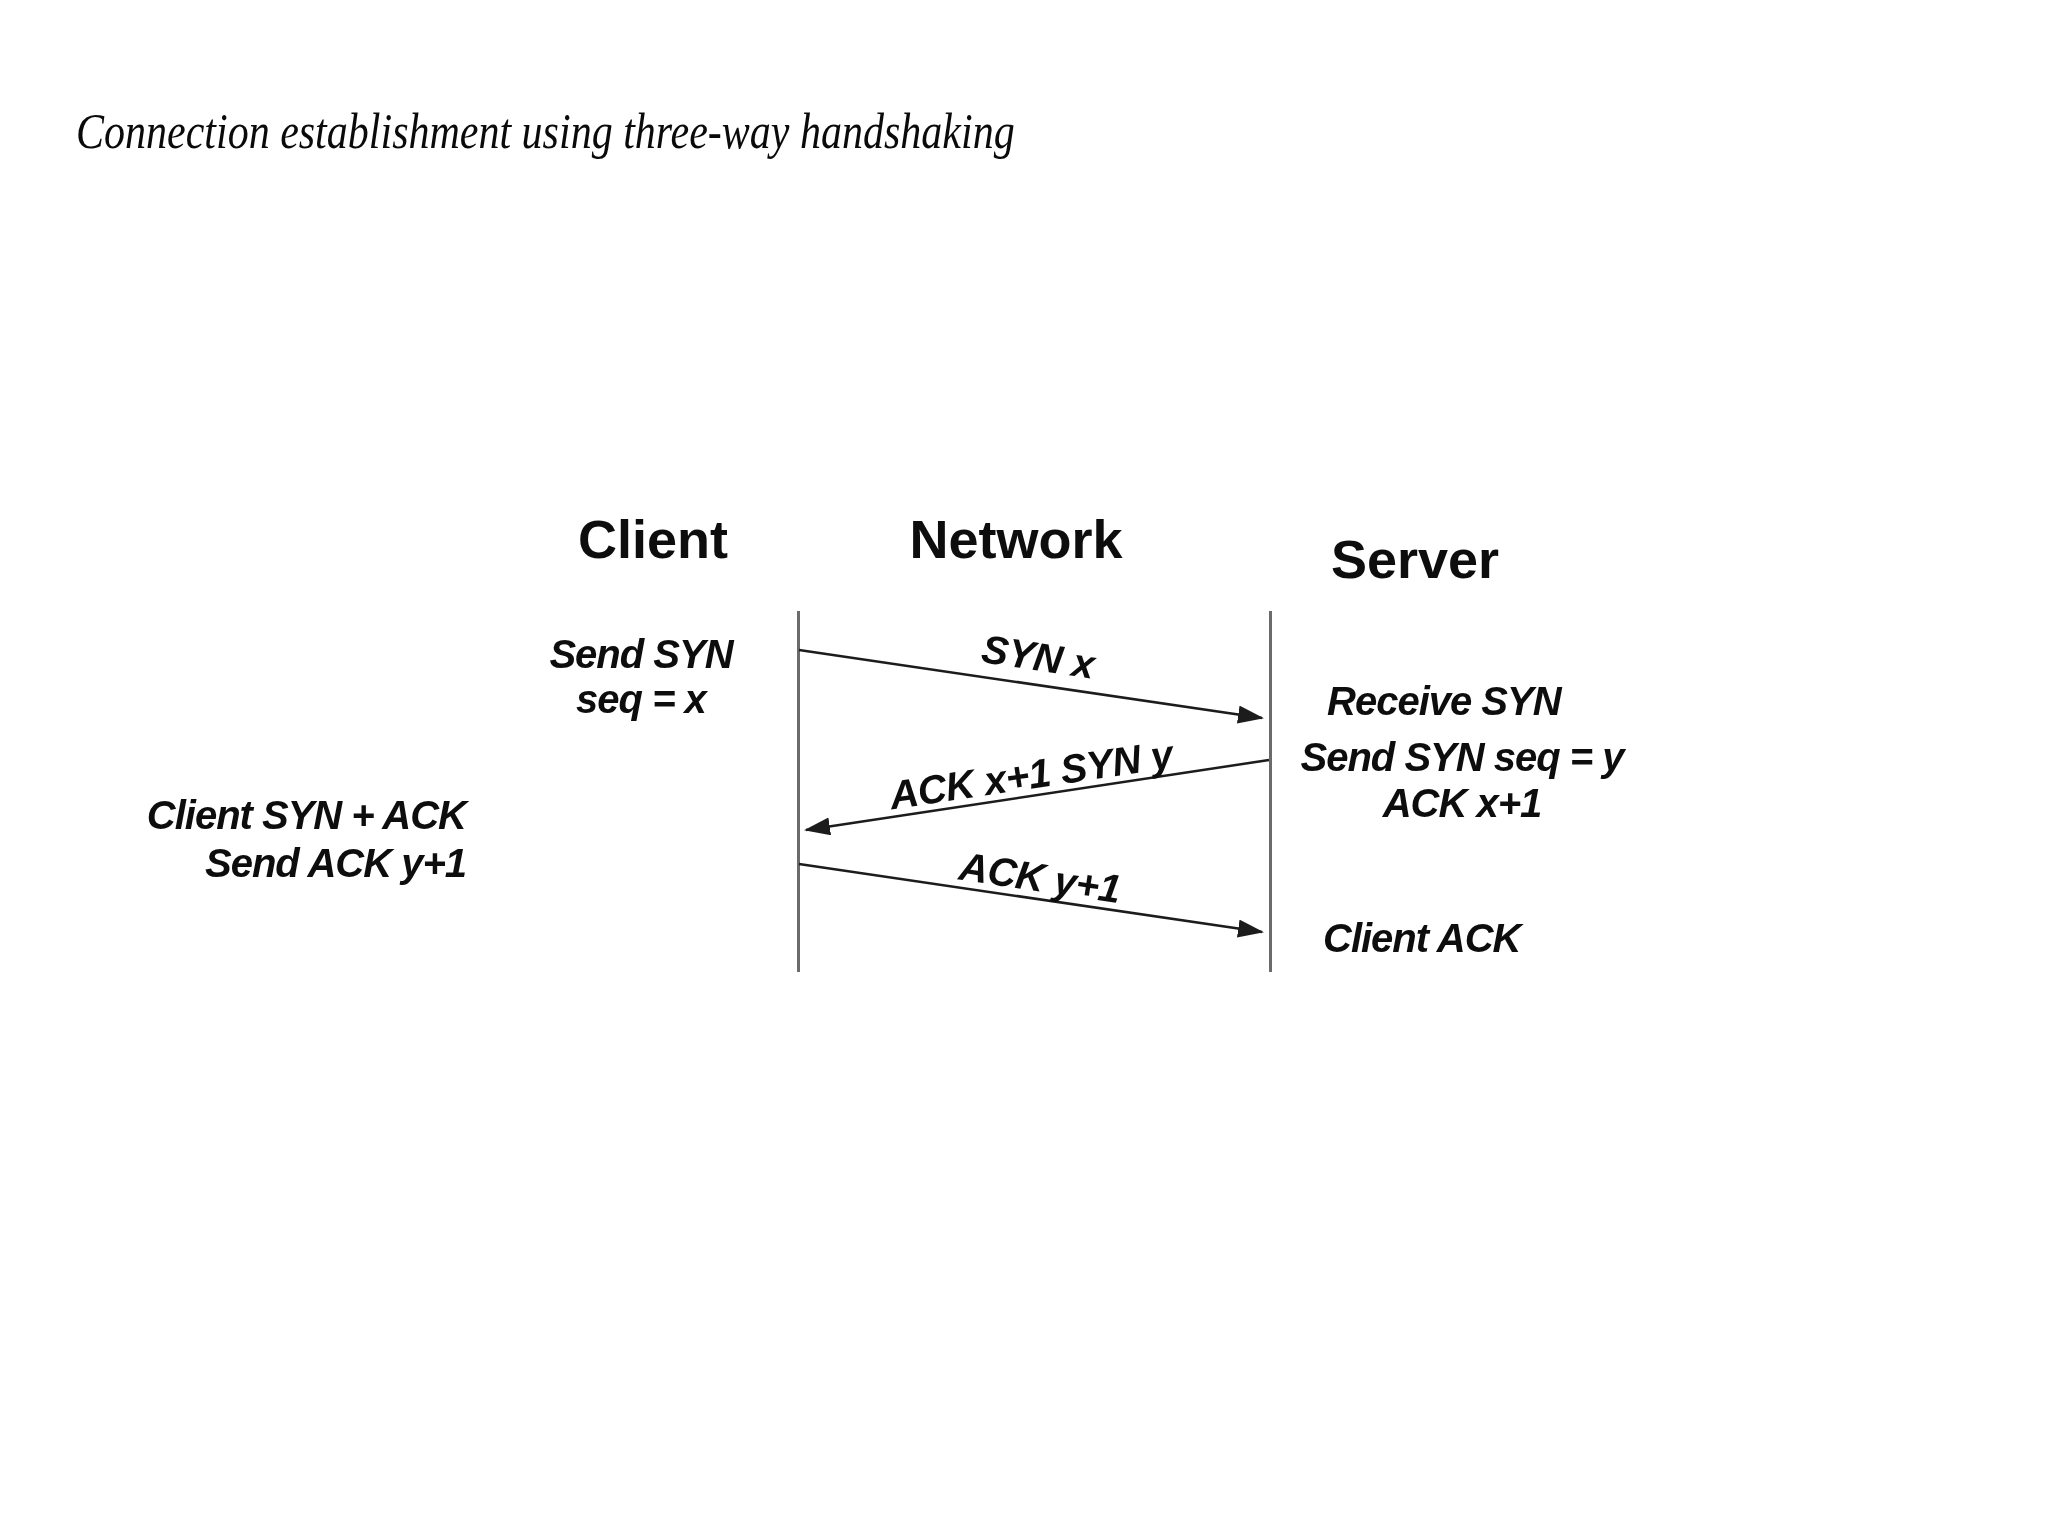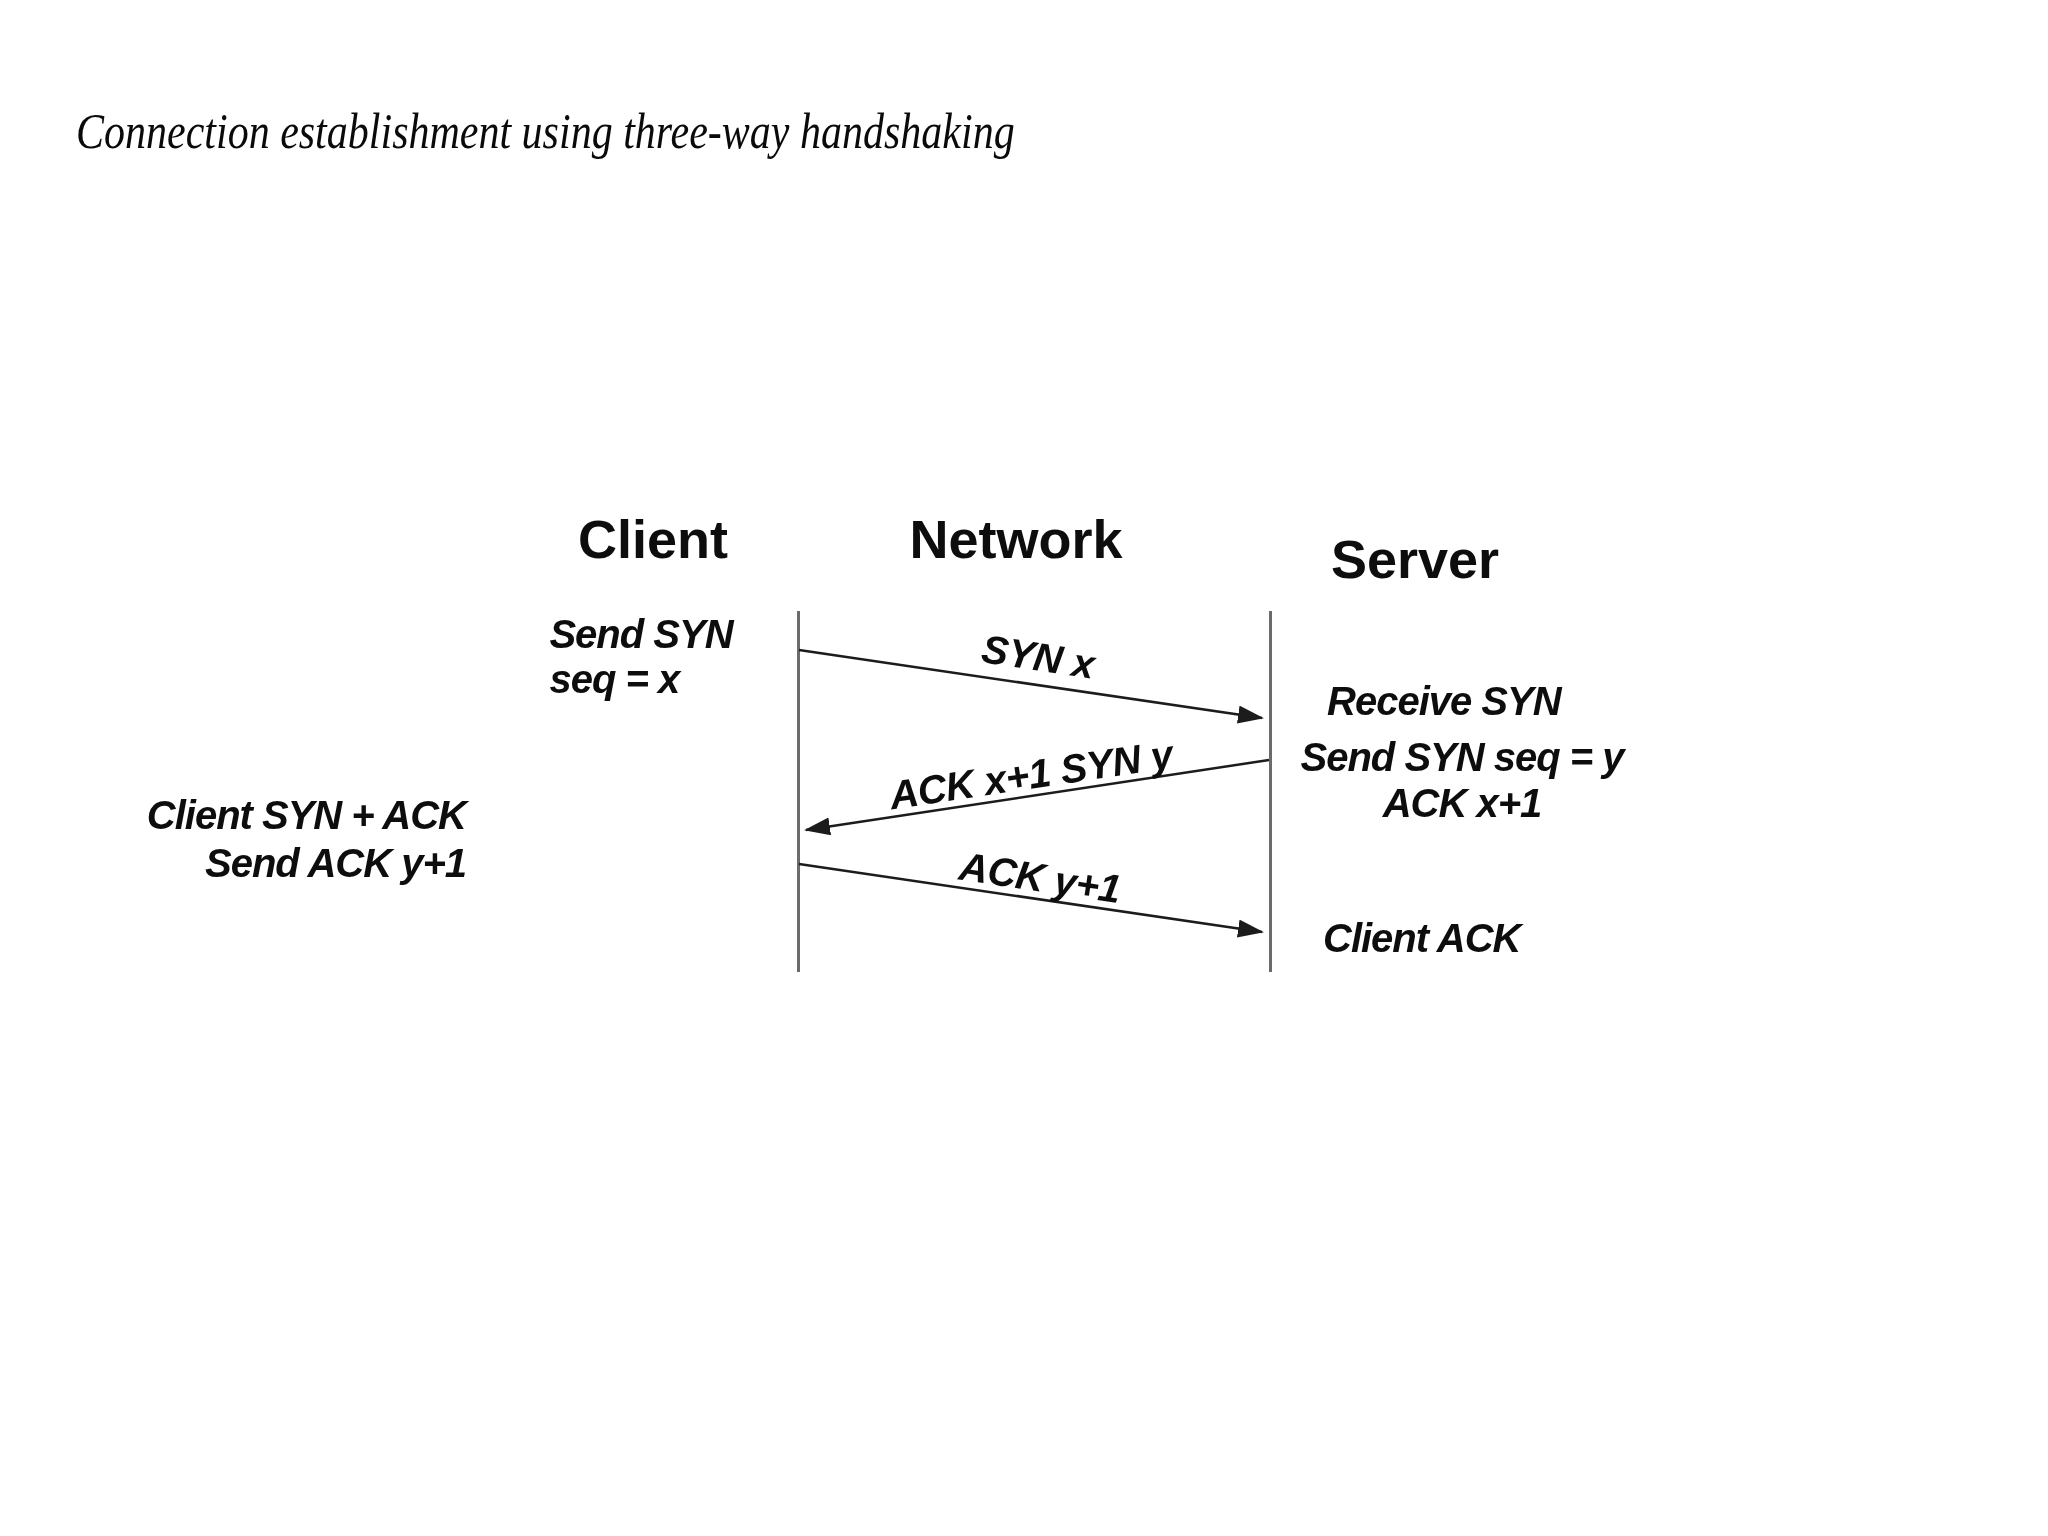--- a/index.html
+++ b/index.html
@@ -83,21 +83,21 @@
     </defs>
     <line x1="799" y1="650" x2="1262" y2="718" stroke="#1c1c1c" stroke-width="2.5" marker-end="url(#ah)"></line>
     <line x1="1269" y1="760" x2="806" y2="830" stroke="#1c1c1c" stroke-width="2.5" marker-end="url(#ah)"></line>
     <line x1="799" y1="864" x2="1262" y2="932" stroke="#1c1c1c" stroke-width="2.5" marker-end="url(#ah)"></line>
   </svg>
 
   <div class="msg-label" style="--rot:8.5deg; left:1038px; top:657px;">SYN x</div>
   <div class="msg-label" style="--rot:-8.5deg; left:1031px; top:775px;">ACK x+1 SYN y</div>
   <div class="msg-label" style="--rot:8.5deg; left:1040px; top:878px;">ACK y+1</div>
 
-  <div class="evt" style="left:641px; top:612px; transform:translateX(-50%); text-align:left; line-height:45px;">
+  <div class="evt" style="left:641px; top:632px; transform:translateX(-50%); text-align:center; line-height:45px;">
     <span class="ln">Send SYN</span>
     <span class="ln">seq = x</span>
   </div>
   <div class="evt" style="right:1290px; top:791px; text-align:right; line-height:48px;">
     <span class="ln">Client SYN + ACK</span>
     <span class="ln">Send ACK y+1</span>
   </div>
 
   <div class="evt" style="left:1327px; top:681px; line-height:1;">Receive SYN</div>
   <div class="evt" style="left:1462px; top:734px; transform:translateX(-50%); text-align:center;">

